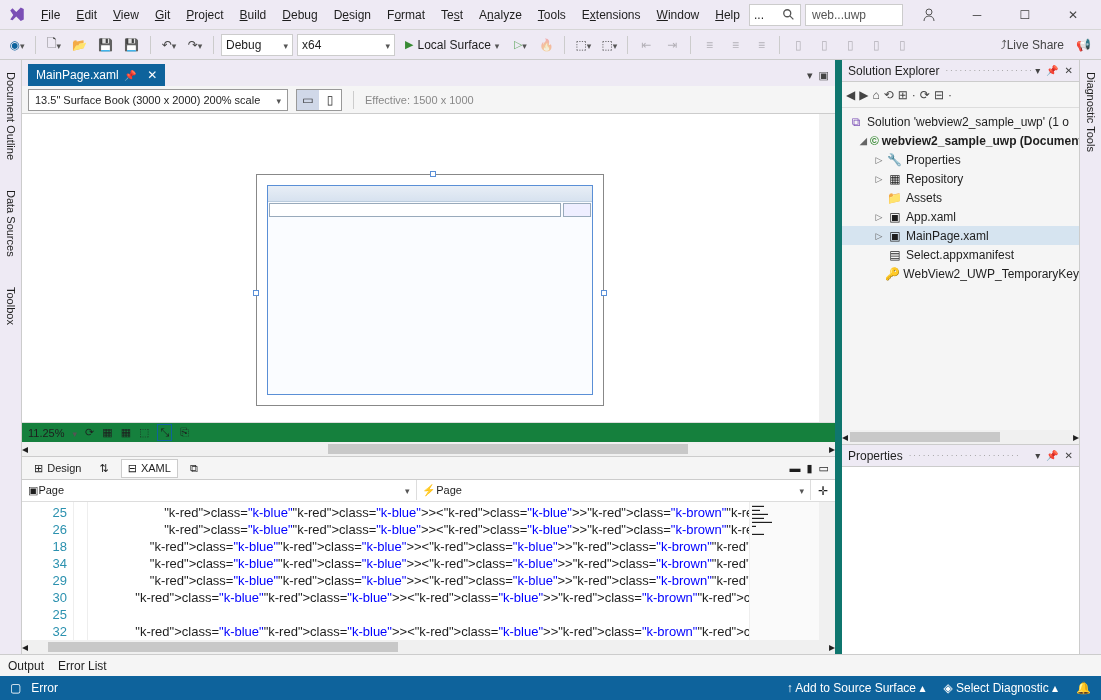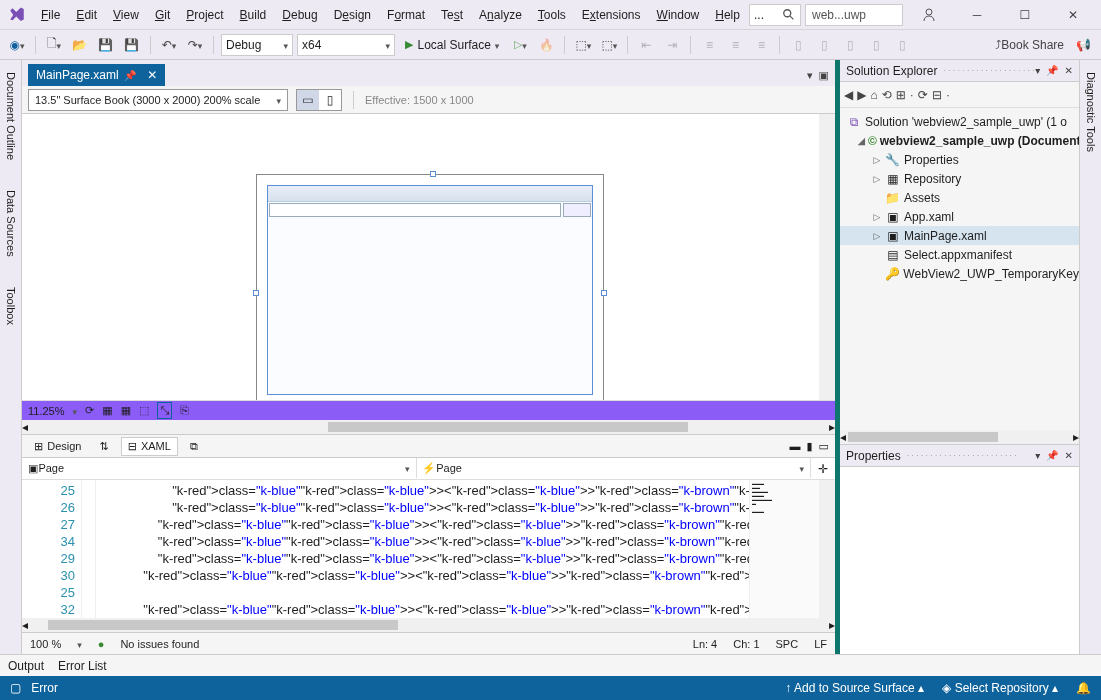--- a/index.html
+++ b/index.html
@@ -39,42 +39,42 @@
 .designer-canvas { flex: 1; background: #fff; position: relative; min-height: 0; display: flex; }
 .canvas-body { flex: 1; position: relative; overflow: hidden; }
 .design-surface { position: absolute; left: 234px; top: 60px; width: 348px; height: 232px; border: 1px solid #888; background: #fff; }
 .page-window { position: absolute; left: 10px; top: 10px; right: 10px; bottom: 10px; border: 1px solid #5a8fd6; background: #fafcff; }
 .page-title { height: 16px; background: linear-gradient(#e8eef6,#d7e2ef); border-bottom: 1px solid #bcd; }
 .row-addr { position: absolute; left: 0; right: 0; top: 16px; height: 16px; display: flex; }
 .addr-box { flex: 1; border: 1px solid #9ab; background:#fff; margin: 1px; }
 .go-box { width: 28px; border: 1px solid #9ab; background:#eef; margin:1px; text-align:center; font-size:9px; line-height:12px;}
 .selection-handle { position: absolute; width: 6px; height: 6px; background: #fff; border:1px solid #5a8fd6; }
 .sh-l { left:-4px; top:50%; } .sh-t { top:-4px; left:50%; } .sh-r { right:-4px; top:50%; }
-.designer-foot { height: 20px; background: #8b5cf6; border-top: 1px solid #ddd; display: flex; align-items: center; padding: 0 6px; gap: 8px; font-size: 11px; }
+.designer-foot { height: 20px; background: #15803d; border-top: 1px solid #ddd; display: flex; align-items: center; padding: 0 6px; gap: 8px; font-size: 11px; }
 .scroll-h { height:14px; background:#f0f0f0; display:flex; align-items:center; }
 .thumb-h { height:10px; background:#c8c8c8; margin-left:300px; width:360px; }
 .split-tabs { height: 24px; background: #f5f5f5; border-top: 1px solid #ccc; border-bottom:1px solid #ccc; display: flex; align-items: center; padding: 0 6px; gap: 12px; font-size: 11px; }
 .split-tab { display:flex; align-items:center; gap:4px; padding:2px 6px; }
 .split-tab.active { background:#fff; border:1px solid #ccc; }
 .combo-wide { border:1px solid #ccc; background:#fff; height:20px; display:flex; align-items:center; padding:0 6px; font-size:11px; }
 .code-area { flex: 0 0 168px; display: flex; flex-direction: column; background: #fff; }
 .combo-row { height: 22px; display: flex; border-bottom: 1px solid #ddd; }
 .combo-row .combo-wide { flex:1; border:none; border-right:1px solid #ddd; }
-.code-body { flex:1; display:flex; position:relative; min-height:0; font-family: Consolas, monospace; font-size: 13px; overflow:hidden;margin-left:8px;}
+.code-body { flex:1; display:flex; position:relative; min-height:0; font-family: Consolas, monospace; font-size: 13px; overflow:hidden;}
 .gutter { width: 52px; background: #fff; border-right: 1px solid #eee; text-align: right; color: #2b91af; padding: 2px 6px 0 0; line-height: 17px; }
 .gutter div { height:17px; }
 .fold { width: 14px; border-right: 1px solid #eee; }
 .code-lines { flex:1; padding: 2px 0 0 4px; line-height: 17px; white-space: pre; overflow:hidden;}
 .cl { height:17px; }
 .k-blue { color:#0000ff; }
 .minimap { width: 70px; border-left:1px solid #eee; background:#fafafa; font-size:4px; line-height:4px; overflow:hidden; padding:2px;}
 .code-foot { height: 22px; border-top:1px solid #ccc; background:#f5f5f5; display:flex; align-items:center; padding:0 8px; gap:16px; font-size:11px;}
 .code-foot .right { margin-left:auto; display:flex; gap:16px; }
 .right-strip { width: 22px; background: #eeeaf4; border-left: 1px solid #ccc; display:flex; flex-direction:column; align-items:center; padding-top:6px;}
-.right-panels { width: 244px; background: #f5f5f5; border-left: 5px solid #0f766e; display:flex; flex-direction:column; }
+.right-panels { width: 244px; background: #f5f5f5; border-left: 7px solid #0f766e; display:flex; flex-direction:column; }
 .panel-header { height: 22px; background: #eeeaf4; border-bottom: 1px solid #ccc; display: flex; align-items: center; padding: 0 6px; font-size: 12px; }
 .panel-header .dots { flex:1; color:#999; letter-spacing:2px; font-size:8px; overflow:hidden; margin-left:6px;}
 .panel-header .btns { display:flex; gap:6px; color:#444; font-size:10px;}
 .panel-tools { height: 26px; border-bottom: 1px solid #ddd; display:flex; align-items:center; padding:0 4px; gap:4px; color:#444; font-size:12px;}
 .panel-search { height: 24px; border-bottom: 1px solid #ddd; display:flex; align-items:center; }
 .panel-search input { flex:1; border:none; padding:0 6px; font-size:11px; color:#888; background:transparent; outline:none;}
 .tree { flex:1; overflow:auto; font-size: 12px; padding: 4px 0; }
 .tree-row { display:flex; align-items:center; height:19px; padding-left:6px; gap:3px; white-space:nowrap;}
 .tree-row.selected { background:#d6e4f0; }
 .tree-row.bold { font-weight: bold; }
@@ -174,21 +174,21 @@
   <div class="tb-btn dim">≡</div>
   <div class="tb-btn dim">≡</div>
   <div class="tb-btn dim">≡</div>
   <div class="tb-sep"></div>
   <div class="tb-btn dim">▯</div>
   <div class="tb-btn dim">▯</div>
   <div class="tb-btn dim">▯</div>
   <div class="tb-btn dim">▯</div>
   <div class="tb-btn dim">▯</div>
   <div style="margin-left:auto;display:flex;align-items:center;gap:6px">
-    <div class="tb-btn">⤴ <span>Book Share</span></div>
+    <div class="tb-btn">⤴ <span>Live Share</span></div>
     <div class="tb-btn">📢</div>
   </div>
 </div>
 
 <div class="main">
   <div class="left-strip">
     <div class="vtab">Document Outline</div>
     <div class="vtab">Data Sources</div>
     <div class="vtab">Toolbox</div>
   </div>
@@ -268,49 +268,37 @@
     <div class="code-area">
       <div class="combo-row">
         <div class="combo-wide">▣ <span>Page</span><span class="caret" style="margin-left:auto"></span></div>
         <div class="combo-wide">⚡ <span>Page</span><span class="caret" style="margin-left:auto"></span></div>
         <div style="width:24px;display:flex;align-items:center;justify-content:center">✛</div>
       </div>
       <div class="code-body">
         <div class="gutter">
           <div>25</div>
             <div>26</div>
-            <div>27</div>
+            <div>18</div>
             <div>34</div>
             <div>29</div>
             <div>30</div>
             <div>25</div>
             <div>32</div>
         </div>
         <div class="fold"></div>
         <div class="code-lines" id="code-lines"><div class="cl">                    <span <span="" class="&lt;span">"k-red"</span>&gt;class=<span class="k-blue">"k-blue"</span><span <span="" class="&lt;span">"k-red"</span>&gt;class=<span class="k-blue">"k-blue"</span>&gt;&gt;&lt;"k-red"&gt;class=<span class="k-blue">"k-blue"</span>&gt;&gt;<span <span="" class="&lt;span">"k-red"</span>&gt;class=<span class="k-blue">"k-brown"</span><span <span="" class="&lt;span">"k-red"</span>&gt;class=&gt;&gt;ColumnDefinition"k-red"&gt;class=&gt;&gt; &gt;Width=&gt;class=&gt;class=&gt;&gt;/&gt;"k-red"&gt;class=&gt;&gt;</div><div class="cl">                    <span <span="" class="&lt;span">"k-red"</span>&gt;class=<span class="k-blue">"k-blue"</span><span <span="" class="&lt;span">"k-red"</span>&gt;class=<span class="k-blue">"k-blue"</span>&gt;&gt;&lt;"k-red"&gt;class=<span class="k-blue">"k-blue"</span>&gt;&gt;<span <span="" class="&lt;span">"k-red"</span>&gt;class=<span class="k-blue">"k-brown"</span><span <span="" class="&lt;span">"k-red"</span>&gt;class=&gt;&gt;ColumnDefinition"k-red"&gt;class=&gt;&gt; &gt;Width=&gt;class=&gt;class=&gt;&gt;/&gt;"k-red"&gt;class=&gt;&gt;</div><div class="cl">                <span <span="" class="&lt;span">"k-red"</span>&gt;class=<span class="k-blue">"k-blue"</span><span <span="" class="&lt;span">"k-red"</span>&gt;class=<span class="k-blue">"k-blue"</span>&gt;&gt;&lt;"k-red"&gt;class=<span class="k-blue">"k-blue"</span>&gt;&gt;<span <span="" class="&lt;span">"k-red"</span>&gt;class=<span class="k-blue">"k-brown"</span><span <span="" class="&lt;span">"k-red"</span>&gt;class=&gt;&gt;/Grid.ColumnDefinitions"k-red"&gt;class=&gt;&gt;&gt;class=&gt;&gt;</div><div class="cl">                <span <span="" class="&lt;span">"k-red"</span>&gt;class=<span class="k-blue">"k-blue"</span><span <span="" class="&lt;span">"k-red"</span>&gt;class=<span class="k-blue">"k-blue"</span>&gt;&gt;&lt;"k-red"&gt;class=<span class="k-blue">"k-blue"</span>&gt;&gt;<span <span="" class="&lt;span">"k-red"</span>&gt;class=<span class="k-blue">"k-brown"</span><span <span="" class="&lt;span">"k-red"</span>&gt;class=&gt;&gt;TextBox"k-red"&gt;class=&gt;&gt; &gt;Grid.Column=  &gt;x:Name= &gt;KeyDown="AddressBar_KeyD</div><div class="cl">                <span <span="" class="&lt;span">"k-red"</span>&gt;class=<span class="k-blue">"k-blue"</span><span <span="" class="&lt;span">"k-red"</span>&gt;class=<span class="k-blue">"k-blue"</span>&gt;&gt;&lt;"k-red"&gt;class=<span class="k-blue">"k-blue"</span>&gt;&gt;<span <span="" class="&lt;span">"k-red"</span>&gt;class=<span class="k-blue">"k-brown"</span><span <span="" class="&lt;span">"k-red"</span>&gt;class=&gt;&gt;Button"k-red"&gt;class=&gt;&gt; &gt;Grid.Column= &gt;x:Name= &gt;Content= &gt;Click= Ve</div><div class="cl">            <span <span="" class="&lt;span">"k-red"</span>&gt;class=<span class="k-blue">"k-blue"</span><span <span="" class="&lt;span">"k-red"</span>&gt;class=<span class="k-blue">"k-blue"</span>&gt;&gt;&lt;"k-red"&gt;class=<span class="k-blue">"k-blue"</span>&gt;&gt;<span <span="" class="&lt;span">"k-red"</span>&gt;class=<span class="k-blue">"k-brown"</span><span <span="" class="&lt;span">"k-red"</span>&gt;class=&gt;&gt;/Grid"k-red"&gt;class=&gt;&gt;&gt;class=&gt;&gt;</div><div class="cl"></div><div class="cl">            <span <span="" class="&lt;span">"k-red"</span>&gt;class=<span class="k-blue">"k-blue"</span><span <span="" class="&lt;span">"k-red"</span>&gt;class=<span class="k-blue">"k-blue"</span>&gt;&gt;&lt;"k-red"&gt;class=<span class="k-blue">"k-blue"</span>&gt;&gt;<span <span="" class="&lt;span">"k-red"</span>&gt;class=<span class="k-blue">"k-brown"</span><span <span="" class="&lt;span">"k-red"</span>&gt;class=&gt;&gt;controls:WebView2"k-red"&gt;class=&gt;&gt; &gt;x:Name= &gt;Grid.Row=&gt;class=&gt;class=&gt;&gt;/&gt;"k-red"&gt;class=&gt;&gt;</div></div>
         <div class="minimap">▬▬▬<br>▬▬<br>▬▬▬▬<br>▬▬▬<br>▬▬▬▬▬<br>▬<br><br>▬▬▬</div>
         <div style="width:16px;background:#f0f0f0"></div>
       </div>
       <div class="scroll-h">
           <span>◂</span>
           <div class="thumb-h" style="margin-left:20px;width:350px"></div>
           <span style="margin-left:auto">▸</span>
         </div>
-      <div class="code-foot">
-        <span>100 %</span>
-          <span class="caret"></span>
-        <span style="color:#388a34">●</span>
-        <span>No issues found</span>
-        <div class="right">
-          <span>Ln: 4</span>
-          <span>Ch: 1</span>
-          <span>SPC</span>
-          <span>LF</span>
-        </div>
-      </div>
     </div>
   </div>
 
   <div class="right-panels">
     <div class="panel-header">
       <span>Solution Explorer</span>
       <span class="dots">························</span>
       <div class="btns">
           <span>▾</span>
           <span>📌</span>
@@ -404,16 +392,16 @@
 <div class="output-tabs">
   <span>Output</span>
   <span>Error List</span>
 </div>
 
 <div class="status-bar">
   <span>▢</span>
   <span>Error</span>
   <div class="status-right">
     <span>↑ <span>Add to Source Surface</span> ▴</span>
-    <span>◈ <span>Select Repository</span> ▴</span>
+    <span>◈ <span>Select Diagnostic</span> ▴</span>
     <span>🔔</span>
   </div>
 </div>
 
 </body></html>

